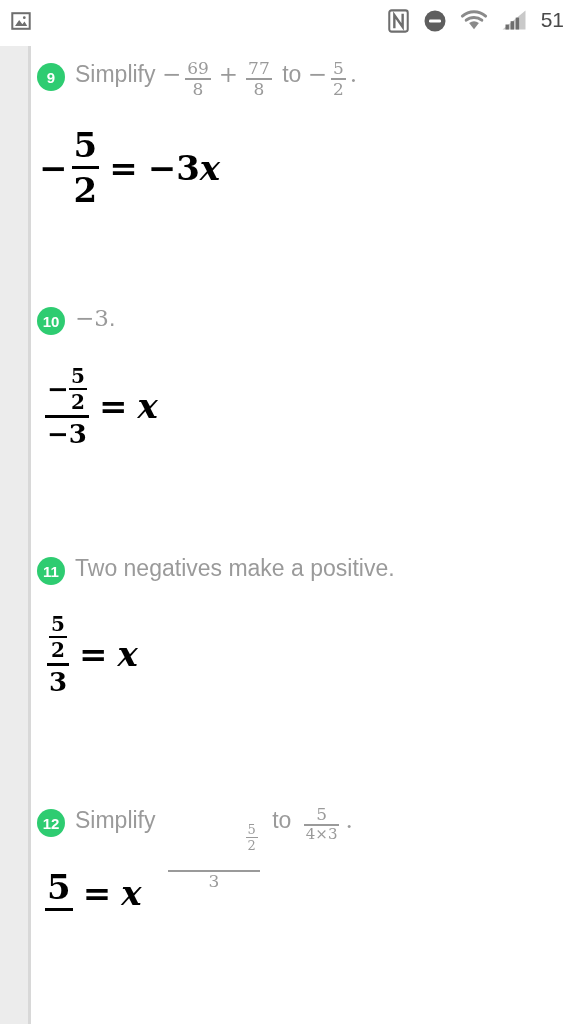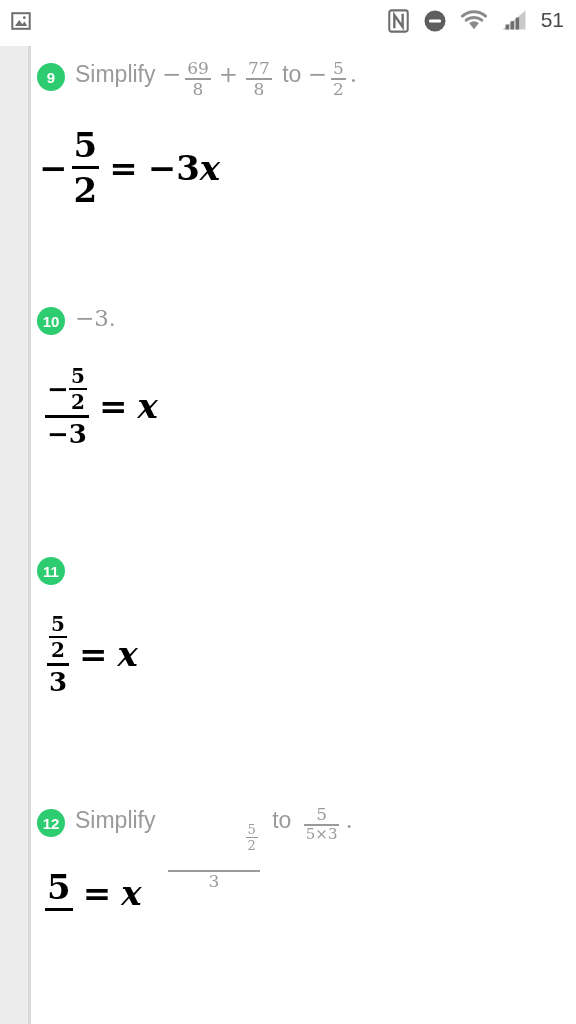--- a/index.html
+++ b/index.html
@@ -306,20 +306,23 @@
           </span>
           <span class="op">=</span>
           <span class="var">x</span>
         </div>
       </div>
     </div>
 
     <div class="blk" style="top:508px;">
       <div class="step-head">
         <div class="badge">11</div>
+        <div class="step-text">
+          <span>Two negatives make a positive.</span>
+        </div>
       </div>
 
       <div class="eq-wrap" style="top:60px; left:16px;">
         <div class="eq">
           <span class="frac frac-md">
             <span class="num">
               <span class="frac frac-nest">
                 <span class="num">5</span>
                 <span class="bar"></span>
                 <span class="den">2</span>
@@ -347,21 +350,21 @@
                 <span class="den">2</span>
               </span>
             </span>
             <span class="bar"></span>
             <span class="den">3</span>
           </span>
           <span> to </span>
           <span class="frac frac-sm m-gray" style="margin:0 6px;">
             <span class="num">5</span>
             <span class="bar"></span>
-            <span class="den" style="font-size:15px;">5×3</span>
+            <span class="den" style="font-size:15px;">4×3</span>
           </span>
           <span class="m-gray">.</span>
         </div>
       </div>
 
       <div class="eq-wrap" style="top:64px; left:14px;">
         <div class="eq">
           <span class="frac frac-lg">
             <span class="num">5</span>
             <span class="bar"></span>

